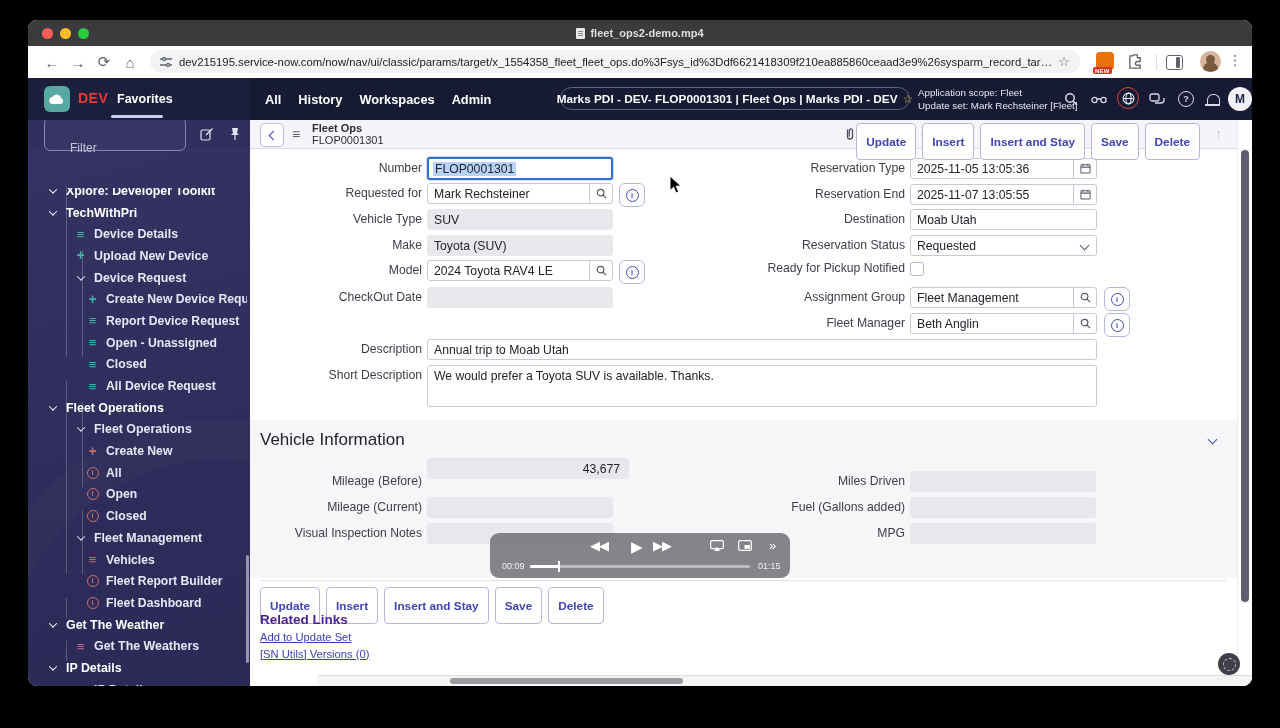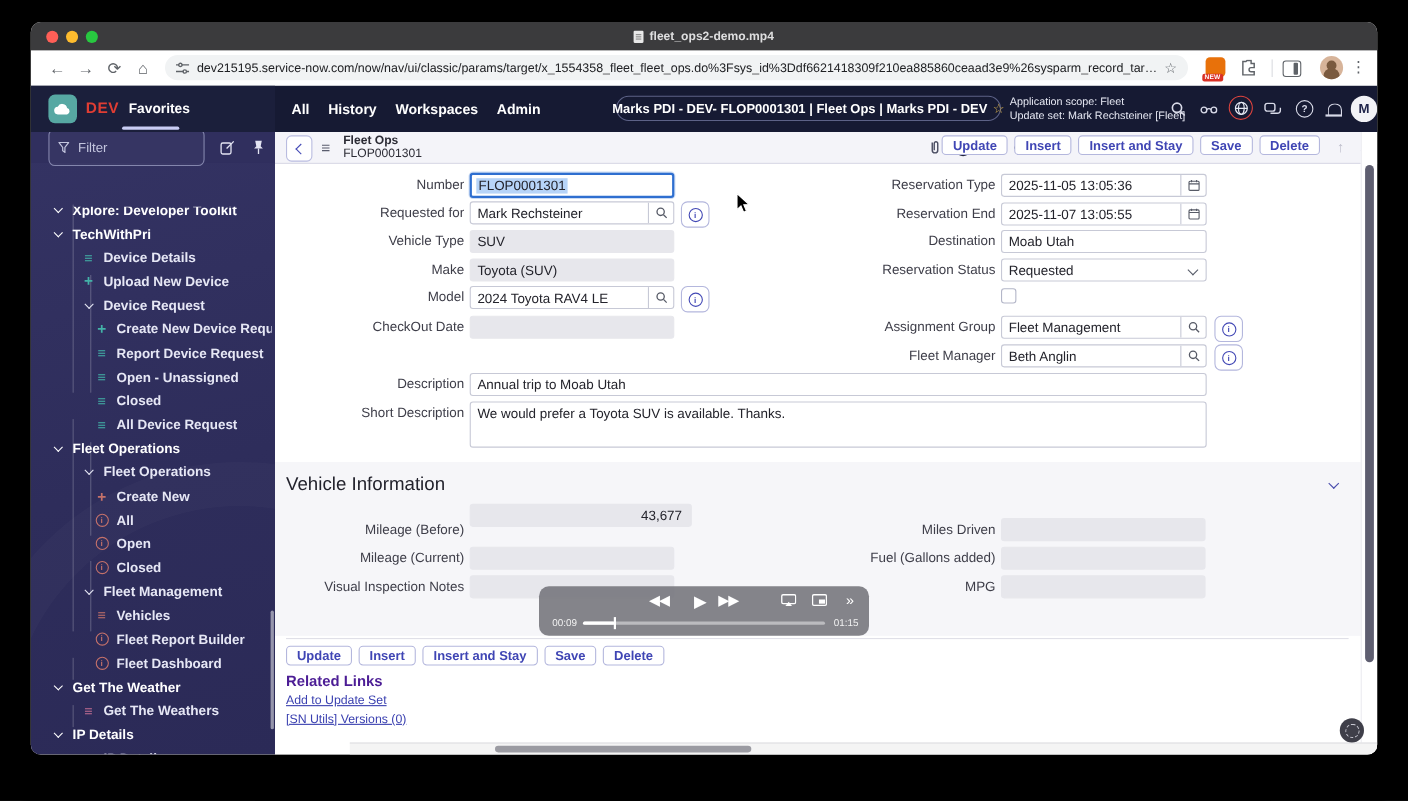--- a/index.html
+++ b/index.html
@@ -49,21 +49,21 @@
   .globe-ring{border:1.5px solid #e0443e;border-radius:50%;box-sizing:border-box;}
   .help-c{width:14px;height:14px;border:1.3px solid #d8dae8;border-radius:50%;color:#d8dae8;font-size:9px;display:flex;align-items:center;justify-content:center;font-weight:700;}
   .bell{width:11px;height:10px;border:1.4px solid #d8dae8;border-bottom:none;border-radius:6px 6px 0 0;position:relative;}
   .bell:after{content:"";position:absolute;left:-3px;bottom:-1px;width:15px;height:1.4px;background:#d8dae8;}
   .sn-avatar{width:24px;height:24px;border-radius:50%;background:#f2f2f6;color:#20244a;font-size:12px;font-weight:800;display:flex;align-items:center;justify-content:center;}
 
   
   .sidebar{position:absolute;left:0;top:100px;width:222px;bottom:0;background:linear-gradient(165deg,#343363 0%,#2e2d5b 55%,#2b2a57 100%);overflow:hidden;}
   .side-wave{position:absolute;left:-60px;top:300px;width:420px;height:420px;border-radius:50%;border:40px solid rgba(255,255,255,0.025);}
   .filter-row{position:absolute;top:0;left:0;right:0;height:28px;background:#302f5e;z-index:3;display:flex;align-items:center;}
-  .filter-box{margin-left:16px;width:142px;height:22px;border:1px solid #8486ad;border-radius:6px;display:flex;align-items:center;gap:6px;padding:16px 8px;box-sizing:border-box;background:rgba(255,255,255,0.03);}
+  .filter-box{margin-left:16px;width:142px;height:22px;border:1px solid #8486ad;border-radius:6px;display:flex;align-items:center;gap:6px;padding:16px 8px;box-sizing:border-box;background:rgba(255,255,255,0.03);flex-direction:column;}
   .filter-box input{background:transparent;border:none;outline:none;color:#d6d7ea;font-size:12px;width:90px;font-family:inherit;}
   .filter-box input::placeholder{color:#c3c5de;}
   .side-ic{color:#e3e4f2;}
   .tree{position:absolute;top:28px;left:0;right:3px;bottom:0;overflow:hidden;z-index:2;margin-top:40px;}
   .tlist{margin-top:-8px;}
   .trow{height:21.7px;display:flex;align-items:center;gap:7px;color:#e6e7f5;font-size:12.4px;font-weight:600;white-space:nowrap;}
   .trow.lvl0{padding-left:18px;color:#fff;}
   .trow.lvl1{padding-left:46px;}
   .trow.lvl2{padding-left:58px;font-size:12.2px;}
   .nico{width:13px;flex:none;display:flex;align-items:center;justify-content:center;}
@@ -80,21 +80,21 @@
   .form-hdr{position:absolute;top:0;left:0;right:0;height:28px;background:#f4f4f9;border-bottom:1px solid #dadae6;z-index:5;}
   .back-btn{position:absolute;left:10px;top:3px;width:22px;height:22px;border:1px solid #b9bce0;border-radius:5px;background:#fff;display:flex;align-items:center;justify-content:center;color:#4248b5;}
   .chev{display:inline-block;width:6px;height:6px;border-right:1.6px solid currentColor;border-bottom:1.6px solid currentColor;transform:rotate(45deg);}
   .chev-l{transform:rotate(135deg);margin-left:2px;}
   .burger{position:absolute;left:42px;top:6px;color:#5a5d6e;font-size:14px;}
   .hdr-table{position:absolute;left:62px;top:2px;font-size:11px;font-weight:700;color:#2c2c36;line-height:12px;}
   .hdr-rec{position:absolute;left:62px;top:14px;font-size:11px;color:#2c2c36;line-height:12px;}
   .hdr-ic{position:absolute;top:5px;width:20px;height:18px;display:flex;align-items:center;justify-content:center;color:#4b4e63;}
   .help-fill{width:15px;height:15px;border-radius:50%;background:#23263f;color:#fff;font-size:9px;font-weight:700;display:flex;align-items:center;justify-content:center;}
   .hbtns{position:absolute;right:52px;top:3px;display:flex;gap:6px;}
-  .hbtn,.fbtn{height:18px;padding:0 9px;background:#fff;border:1px solid #b4b7dd;border-radius:4px;color:#3f45b4;font-size:11.8px;font-weight:700;font-family:inherit;white-space:nowrap;}
+  .hbtn,.fbtn{height:37px;padding:0 9px;background:#fff;border:1px solid #b4b7dd;border-radius:4px;color:#3f45b4;font-size:11.8px;font-weight:700;font-family:inherit;white-space:nowrap;}
   .arrow-up{position:absolute;right:30px;top:6px;color:#bcbcca;font-size:13px;}
   .arrow-dn{position:absolute;right:10px;top:6px;color:#4248b5;font-size:13px;}
 
   
   .flabel{position:absolute;height:21px;line-height:21px;font-size:12.2px;color:#3e3e49;text-align:right;white-space:nowrap;}
   .flabel.L{left:10px;width:162px;}
   .flabel.R{left:428px;width:227px;}
   .fld{position:absolute;height:21px;box-sizing:border-box;border:1px solid #c7c9d6;border-radius:3px;background:#fff;display:flex;align-items:center;font-size:12.2px;color:#23232b;overflow:hidden;}
   .fld .ftext{padding:0 6px;white-space:nowrap;flex:1;}
   .fld.ro{background:#e7e7ec;border-color:#e7e7ec;}
@@ -511,20 +511,21 @@
     <div class="fld" style="left:660px;top:89px;width:187px">
           <span class="ftext">Moab Utah</span>
         </div>
 
     <span class="flabel R" style="top:115px">Reservation Status</span>
     <div class="fld" style="left:660px;top:115px;width:187px">
       <span class="ftext">Requested</span>
       <span class="sel-chev chev" style="position:static;margin-right:8px;"></span>
     </div>
 
+    <span class="flabel R" style="top:138px">Ready for Pickup Notified</span>
     <span class="cbox" style="left:660px;top:142px"></span>
 
     <span class="flabel R" style="top:167px">Assignment Group</span>
     <div class="fld" style="left:660px;top:167px;width:187px">
       <span class="ftext">Fleet Management</span>
       <span class="icell">
             <svg width="11" height="11" viewBox="0 0 12 12">
               <circle cx="5" cy="5" r="3.6" fill="none" stroke="#565a66" stroke-width="1.3"></circle>
               <line x1="7.8" y1="7.8" x2="11" y2="11" stroke="#565a66" stroke-width="1.3"></line>
             </svg>

